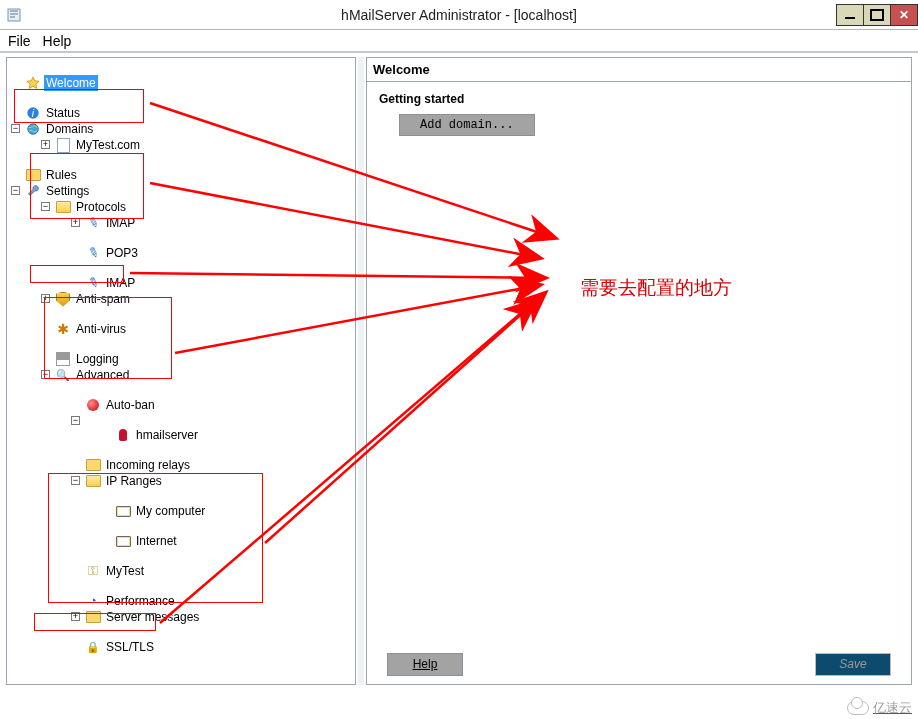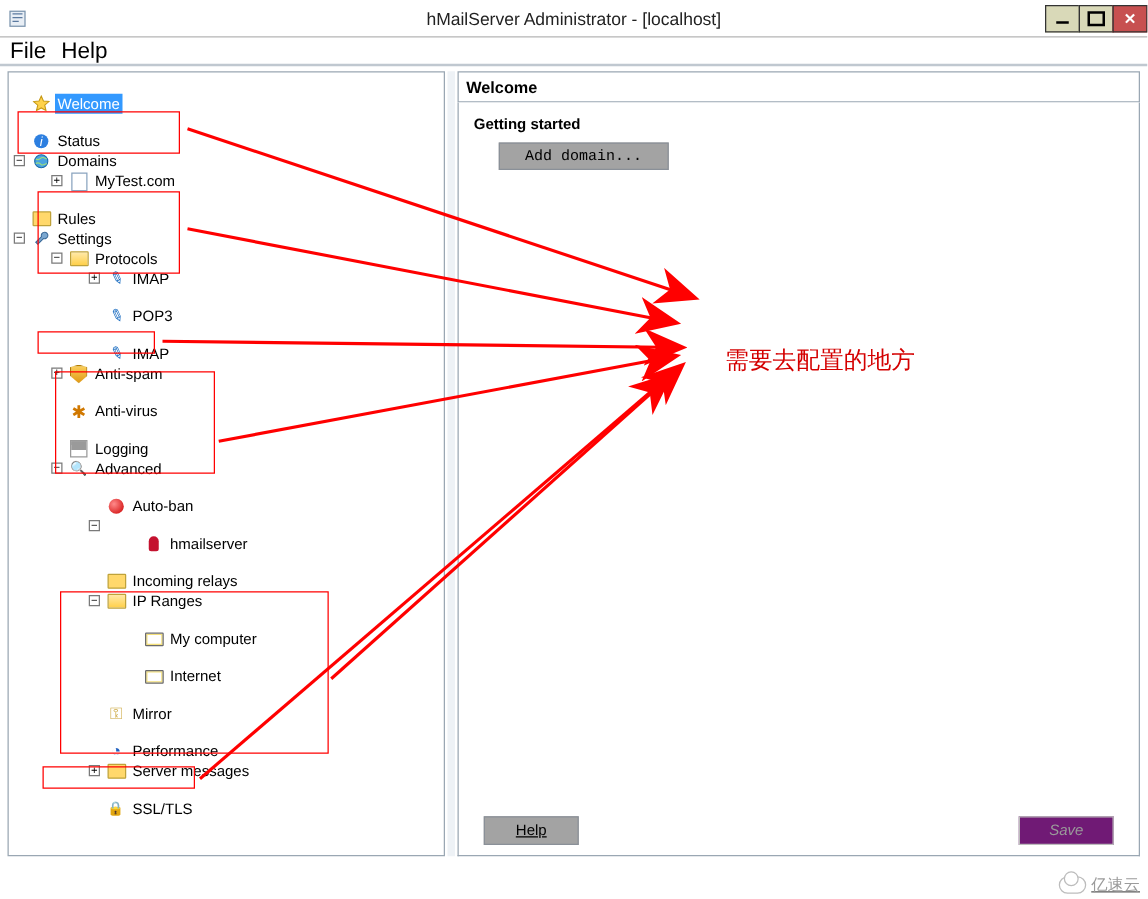--- a/index.html
+++ b/index.html
@@ -12,38 +12,38 @@
   .winbtns { margin-left: auto; display: flex; }
   .winbtn { width: 28px; height: 22px; border: 1px solid #333; margin-left: -1px; display:flex; align-items:center; justify-content:center; font-family: Arial; font-size: 12px; }
   .winbtn.min, .winbtn.max { background:#d9d9b8; }
   .winbtn.close { background:#c75050; color:#fff; }
   .winbtn.min::before{content:""; display:block; width:10px; height:2px; background:#000; margin-top:6px;}
   .winbtn.max::before{content:""; display:block; width:10px; height:8px; border:2px solid #000;}
   .winbtn.close::before{content:"✕"; font-weight:bold;}
 
   
   .menubar { height: 22px; border-bottom: 1px solid #c0c8d0; padding-left: 8px; display: flex; align-items: center; gap: 12px; }
-  .menubar span { font-size: 18px; }
+  .menubar span { font-size: 14px; }
 
   
   .main { display: flex; height: calc(719px - 30px - 22px - 30px); border-top: 1px solid #c0c8d0; position: relative; }
   .treepane { width: 350px; border: 1px solid #9aa7b3; margin: 4px 2px 4px 6px; overflow-y: scroll; overflow-x: hidden; background: #fff; position: relative; }
   .splitter { width: 6px; background: #eef2f6; margin: 4px 0; cursor: ew-resize; }
   .rightpane { flex: 1; margin: 4px 6px 4px 2px; display:flex; flex-direction:column; }
 
   .rightheader { border: 1px solid #9aa7b3; padding: 4px 6px; font-weight: bold; font-size: 13px; background:#fff; }
   .rightbody { flex:1; border: 1px solid #9aa7b3; border-top:none; padding: 10px 12px; position:relative; background:#fff; }
   .getting { font-weight: bold; font-size: 12px; margin-bottom: 8px; }
   .btn { background:#a3a3a3; border:1px solid #8a9098; padding: 3px 20px; font-family: "Courier New", monospace; font-size:12px; cursor:pointer; }
   .btn-row { display:flex; gap:10px; margin-left:20px; }
 
   .footer-btns { position:absolute; bottom:8px; left:0; right:0; display:flex; padding: 0 20px;}
   .footer-btns .spacer { flex:1; }
   .footer-btns .btn { min-width:76px; text-align:center; font-family: Tahoma; text-decoration:underline; }
-  .footer-btns .btn.disabled { color:#9a9a9a; border-color:#bcbcbc; background:#701a75; text-decoration:none; font-style:italic;}
+  .footer-btns .btn.disabled { color:#9a9a9a; border-color:#bcbcbc; background:#0c4a6e; text-decoration:none; font-style:italic;}
 
   
   ul.tree, ul.tree ul { list-style:none; padding-left: 0; }
   ul.tree ul { padding-left: 16px; position:relative; }
   li.node { position:relative; padding-left: 14px; white-space: nowrap; }
   li.node > .row { display:flex; align-items:center; height:16px; line-height:16px; }
   .toggle { position:absolute; left:0; top:3px; width:9px; height:9px; border:1px solid #7a7a7a; background:#fff; font-size:9px; line-height:7px; text-align:center; cursor:pointer; }
   .toggle.minus::before{content:"−";}
   .toggle.plus::before{content:"+";}
   .leaf-pad { width:9px; display:inline-block; }
@@ -247,21 +247,21 @@
                         <span class="lbl">My computer</span>
                       </div></li>
                   <li class="node"><span class="leaf-pad"></span><div class="row">
                         <span class="ico i-net"></span>
                         <span class="lbl">Internet</span>
                       </div></li>
                 </ul>
               </li>
               <li class="node"><span class="leaf-pad"></span><div class="row">
                     <span class="ico i-key"></span>
-                    <span class="lbl">Mirror</span>
+                    <span class="lbl">MyTest</span>
                   </div></li>
               <li class="node"><span class="leaf-pad"></span><div class="row">
                     <span class="ico i-speed"></span>
                     <span class="lbl">Performance</span>
                   </div></li>
               <li class="node">
                   <span class="toggle plus"></span>
                   <div class="row">
                     <span class="ico i-folder"></span>
                     <span class="lbl">Server messages</span>

